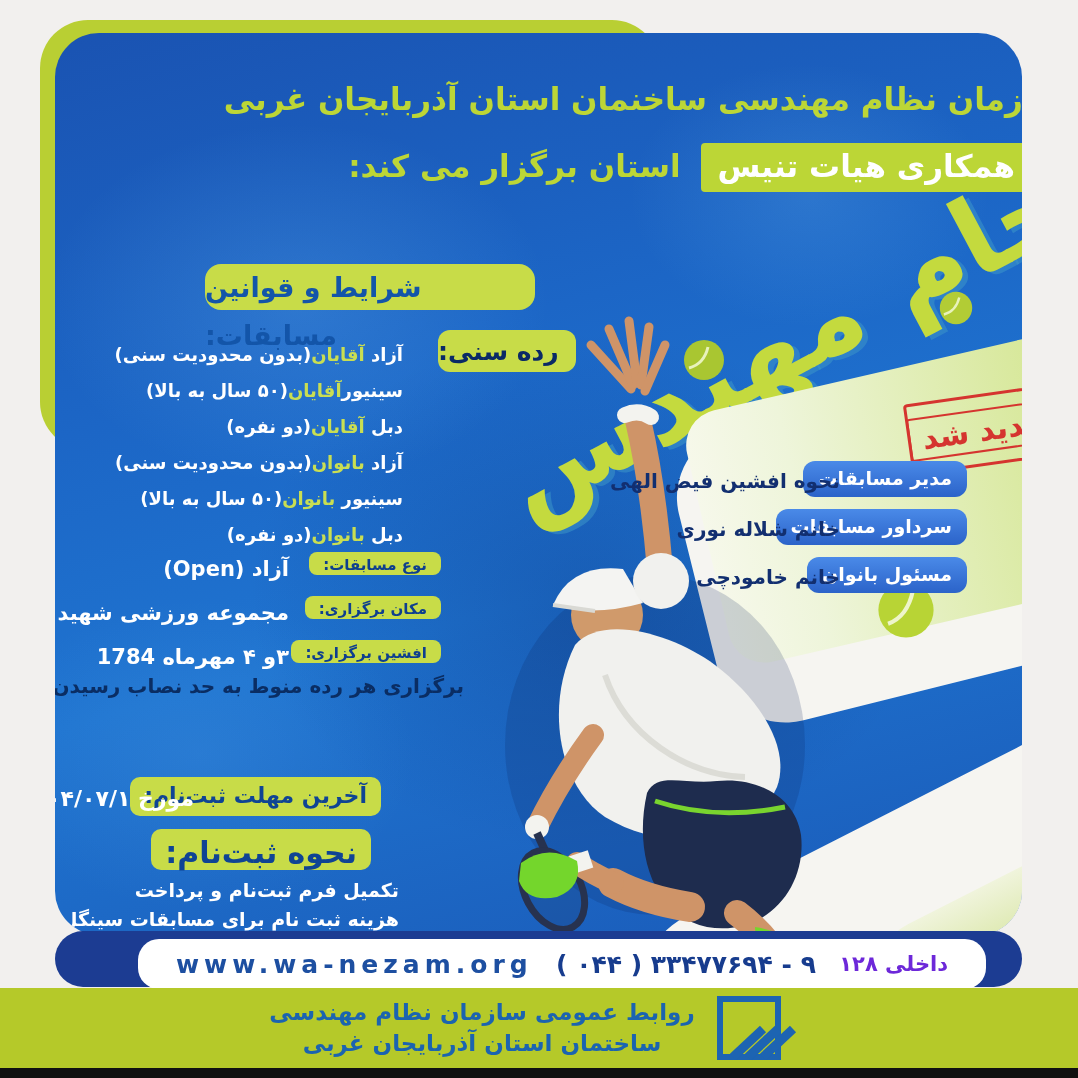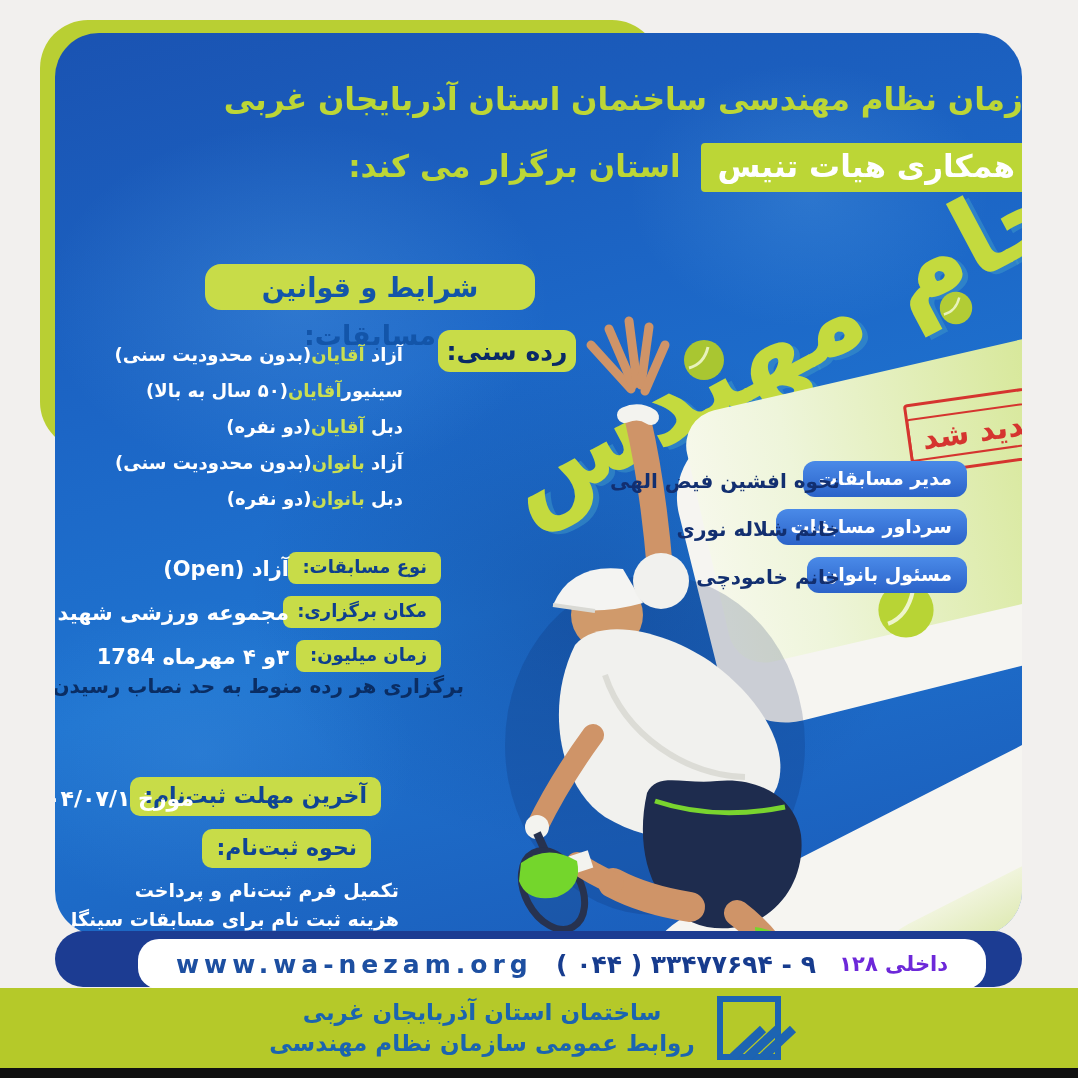--- a/index.html
+++ b/index.html
@@ -33,50 +33,50 @@
     color:#c4da3e;font-size:108px;font-weight:bold;text-align:center;line-height:230px;white-space:nowrap;
     text-shadow:4px 5px 0 rgba(60,150,200,.55);}
 
   
   #header{left:70px;top:48px;width:940px;text-align:right;color:#bcd636;font-weight:bold;}
   #header .l1{font-size:31px;white-space:nowrap;}
   #header .l2{margin-top:26px;font-size:31px;white-space:nowrap;}
   #header .chip{background:#bcd636;color:#ffffff;padding:5px 16px 8px;border-radius:4px;display:inline-block;margin-left:10px;}
 
   
-  .lime-box{background:#c8dc48;color:#0f4494;font-weight:bold;border-radius:12px;text-align:center;}
+  .lime-box{background:#c8dc48;color:#0f4494;font-weight:bold;border-radius:12px;text-align:left;}
   #conditions-box{left:150px;top:231px;width:330px;height:46px;font-size:27px;line-height:48px;border-radius:16px;color:#1355a9;}
   #age-box{left:383px;top:297px;width:138px;height:42px;font-size:25px;line-height:44px;color:#0a2a66;}
 
   
   #categories{left:48px;top:304px;width:300px;text-align:right;font-weight:bold;font-size:18px;color:#ffffff;}
   #categories .row{white-space:nowrap;line-height:36px;height:36px;}
   #categories .hl{color:#c9de52;}
 
   
   .detail-label{position:absolute;right:581px;background:#c8dc48;color:#0e3f8e;font-weight:bold;
-    font-size:18px;padding:4px 14px 7px;border-radius:8px;white-space:nowrap;}
+    font-size:15px;padding:4px 14px 1px;border-radius:8px;white-space:nowrap;}
   .detail-value{position:absolute;right:733px;color:#ffffff;font-weight:bold;font-size:21px;white-space:nowrap;}
   #quorum{right:558px;top:641px;color:#0a2d63;font-weight:bold;font-size:20px;white-space:nowrap;}
 
   
   #stamp{left:852px;top:360px;width:158px;height:66px;transform:rotate(-8deg);
     border:3px solid #d5342f;border-radius:4px;display:flex;align-items:center;justify-content:center;}
   #stamp .inner{border:2px solid #d5342f;border-radius:3px;padding:2px 12px;
     color:#d5342f;font-weight:bold;font-size:30px;white-space:nowrap;}
 
   
   .off-pill{position:absolute;right:55px;background:linear-gradient(#4a8ae8,#2b63c9);color:#fff;
     font-weight:bold;font-size:19px;padding:6px 15px 8px;border-radius:12px;white-space:nowrap;text-align:center;}
   .off-name{position:absolute;right:182px;color:#122f70;font-weight:bold;font-size:20px;white-space:nowrap;}
 
   
   #deadline-chip{position:absolute;right:641px;top:744px;font-size:22px;padding:6px 14px 8px;border-radius:10px;}
   #deadline-val{position:absolute;right:828px;top:753px;color:#fff;font-weight:bold;font-size:22px;white-space:nowrap;}
-  #howto-chip{position:absolute;right:651px;top:796px;font-size:22px;padding:6px 14px 8px;border-radius:10px;}
+  #howto-chip{position:absolute;right:651px;top:796px;font-size:30px;padding:6px 14px 0;border-radius:10px;}
   #reg-lines{position:absolute;right:623px;top:843px;text-align:right;color:#fff;font-weight:bold;
     font-size:19px;line-height:29px;}
   #reg-lines .reg-line{white-space:nowrap;}
   .ltr{direction:ltr;unicode-bidi:isolate;display:inline-block;margin:0 4px;}
 
   
   #contact-bar{left:55px;top:931px;width:967px;height:56px;border-radius:28px;background:#1c3c92;}
   #contact-pill{left:138px;top:939px;width:848px;height:50px;border-radius:21px;background:#ffffff;
     direction:ltr;display:flex;align-items:center;justify-content:space-between;padding:0 38px;box-sizing:border-box;}
   #website{color:#1d4fa1;font-size:25px;letter-spacing:5px;font-weight:bold;}
@@ -166,28 +166,29 @@
     </div>
 
     <div class="abs lime-box" id="conditions-box">شرایط و قوانین مسابقات:</div>
     <div class="abs lime-box" id="age-box">رده سنی:</div>
 
     <div class="abs" id="categories">
       <div class="row"><span>آزاد </span><span class="hl">آقایان</span><span>(بدون محدودیت سنی)</span></div>
       <div class="row"><span>سینیور</span><span class="hl">آقایان</span><span>(۵۰ سال به بالا)</span></div>
       <div class="row"><span>دبل </span><span class="hl">آقایان</span><span>(دو نفره)</span></div>
       <div class="row"><span>آزاد </span><span class="hl">بانوان</span><span>(بدون محدودیت سنی)</span></div>
+      <div class="row"><span>سینیور </span><span class="hl">بانوان</span><span>(۵۰ سال به بالا)</span></div>
       <div class="row"><span>دبل </span><span class="hl">بانوان</span><span>(دو نفره)</span></div>
     </div>
 
     <div class="detail-label" style="top:519px">نوع مسابقات:</div>
     <div class="detail-value" style="top:524px">آزاد (Open)</div>
     <div class="detail-label" style="top:563px">مکان برگزاری:</div>
     <div class="detail-value" style="top:568px">مجموعه ورزشی شهید باکری</div>
-    <div class="detail-label" style="top:607px">زمان میلیون:</div>
+    <div class="detail-label" style="top:607px">افشین برگزاری:</div>
     <div class="detail-value" style="top:612px">۳و ۴ مهرماه 1784</div>
 
     <div class="abs" id="quorum">برگزاری هر رده منوط به حد نصاب رسیدن می باشد.</div>
 
     <div class="abs" id="stamp">
       <div class="inner">تمدید شد</div>
     </div>
 
     <div class="off-pill" style="top:428px">مدیر مسابقات</div>
     <div class="off-name" style="top:436px">نحوه افشین فیض الهی</div>
@@ -219,19 +220,19 @@
   <div class="abs" id="footer-band">
     <svg width="92" height="64" viewBox="0 0 92 64">
       <rect x="3" y="3" width="58" height="58" fill="none" stroke="#1d64b2" stroke-width="6"></rect>
       <g stroke="#1d64b2" stroke-width="9" fill="none">
         <path d="M16 61 L46 33"></path>
           <path d="M31 61 L61 33"></path>
           <path d="M46 61 L76 33"></path>
       </g>
     </svg>
     <div id="footer-text">
+      <div>روابط عمومی سازمان نظام مهندسی</div>
       <div>ساختمان استان آذربایجان غربی</div>
-      <div>روابط عمومی سازمان نظام مهندسی</div>
     </div>
   </div>
   <div class="abs" id="bottom-strip"></div>
 
 </div>
 
 </body></html>

